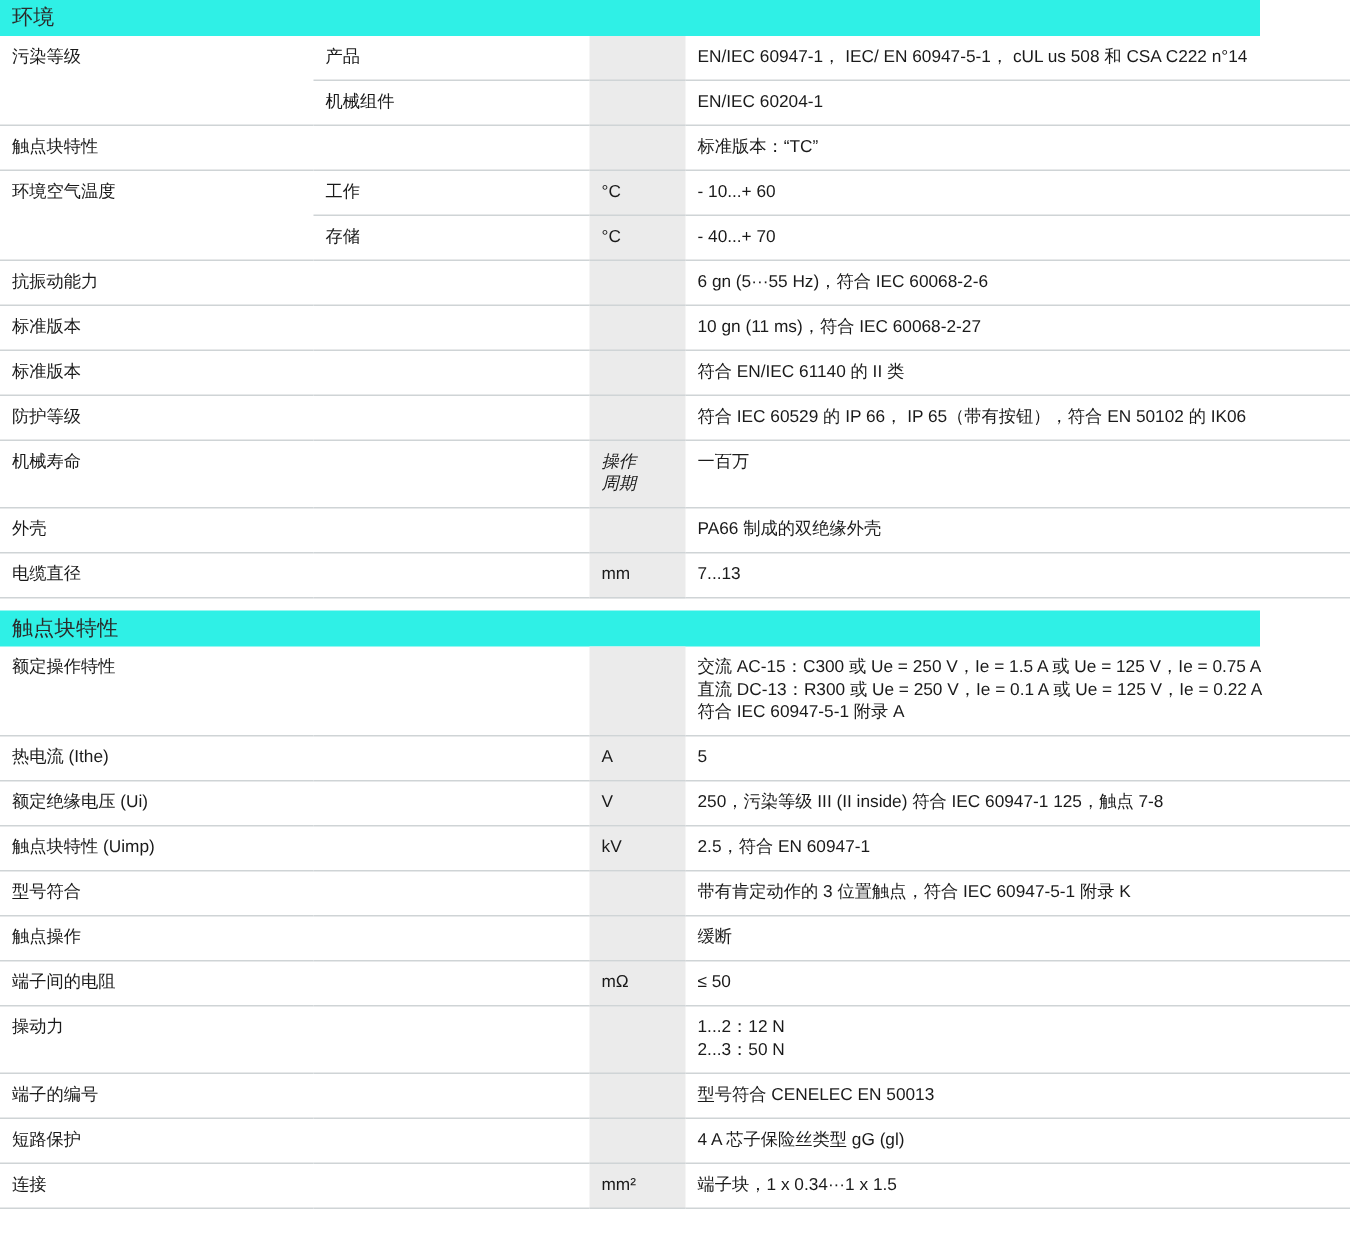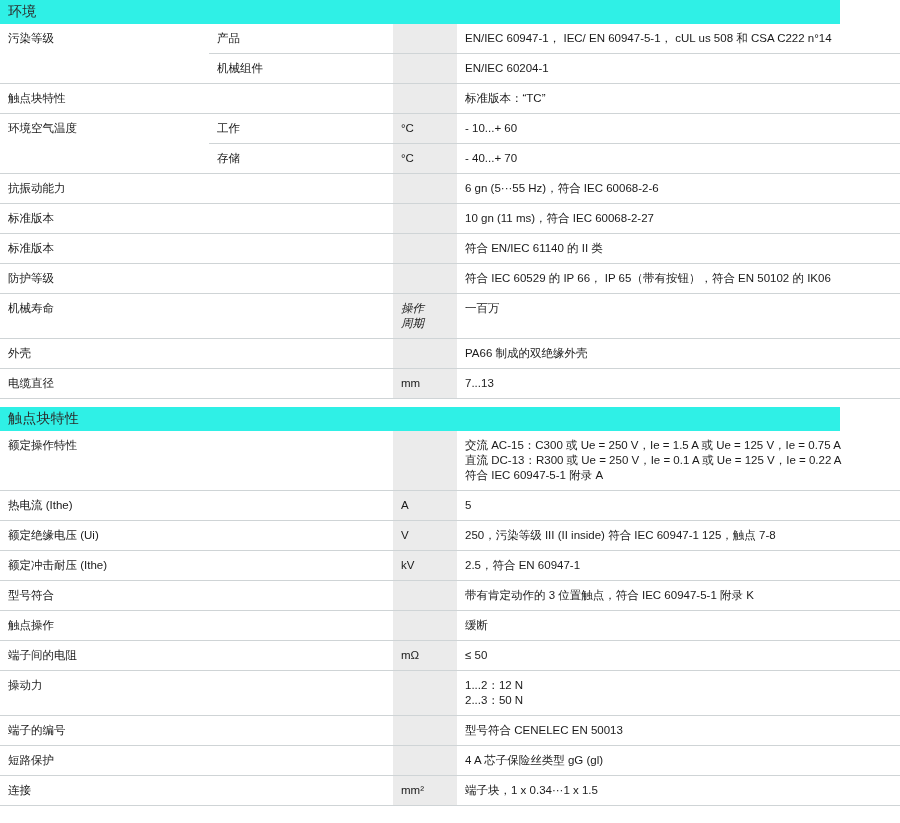--- a/index.html
+++ b/index.html
@@ -156,21 +156,21 @@
         <td class="c3">A</td>
         <td class="c4">5</td>
       </tr>
       <tr>
         <td class="c1">额定绝缘电压 (Ui)</td>
         <td class="c2"></td>
         <td class="c3">V</td>
         <td class="c4">250，污染等级 III (II inside) 符合 IEC 60947-1 125，触点 7-8</td>
       </tr>
       <tr>
-        <td class="c1">额定冲击耐压 (Ithe)</td>
+        <td class="c1">触点块特性 (Uimp)</td>
         <td class="c2"></td>
         <td class="c3">kV</td>
         <td class="c4">2.5，符合 EN 60947-1</td>
       </tr>
       <tr>
         <td class="c1">型号符合</td>
         <td class="c2"></td>
         <td class="c3"></td>
         <td class="c4">带有肯定动作的 3 位置触点，符合 IEC 60947-5-1 附录 K</td>
       </tr>

